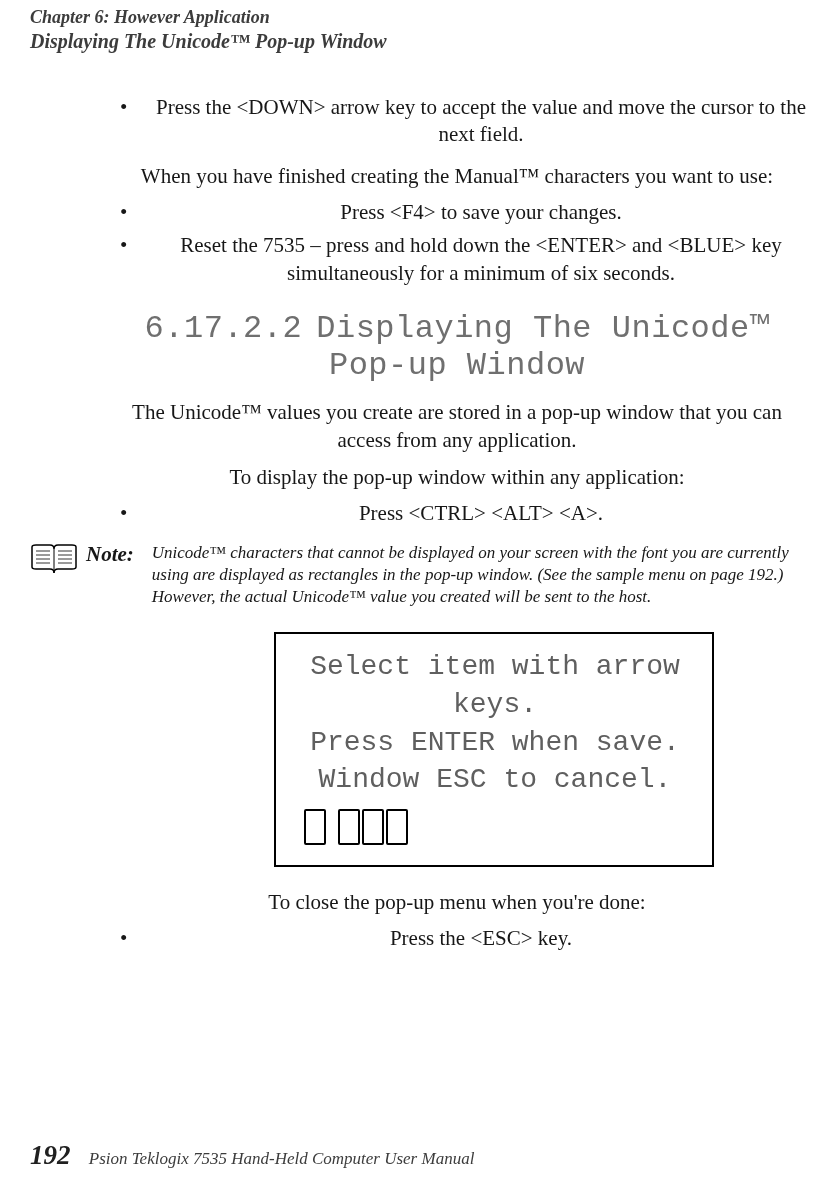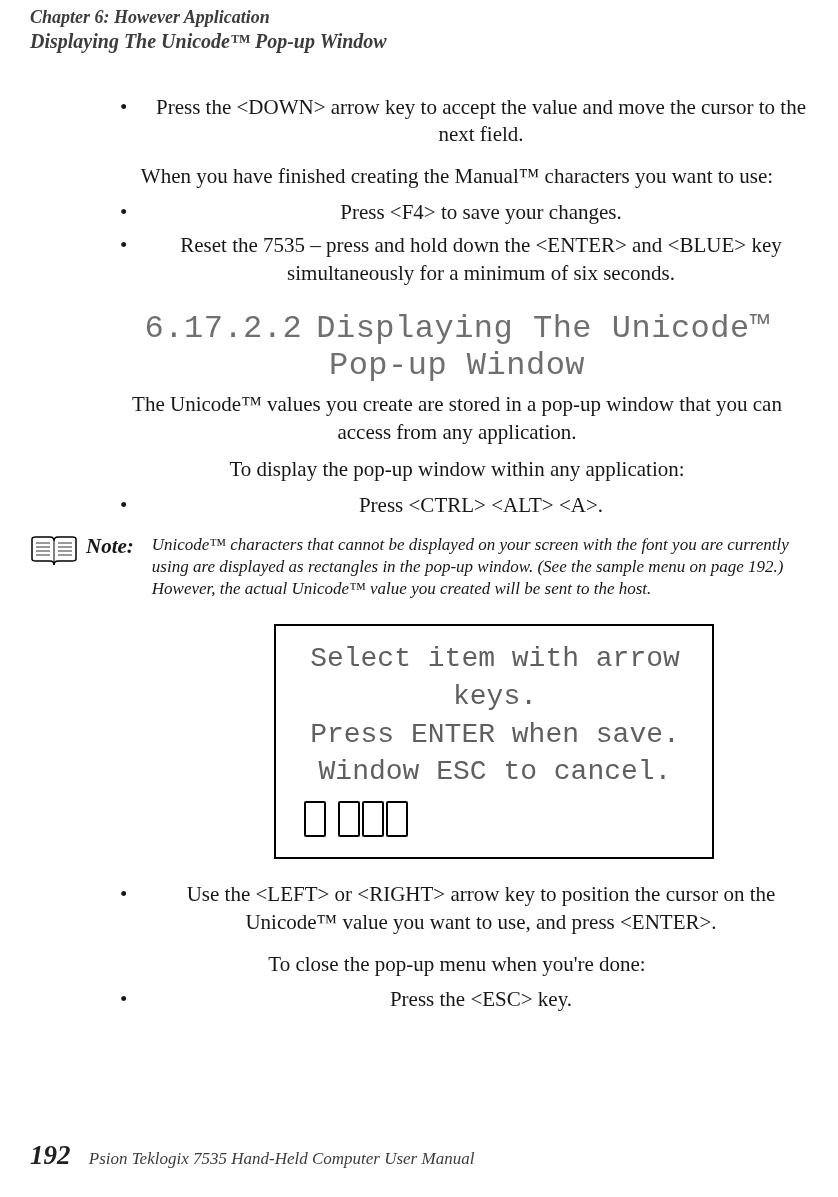--- a/index.html
+++ b/index.html
@@ -154,21 +154,21 @@
 
     <ul class="bullets">
       <li>Press &lt;F4&gt; to save your changes.</li>
       <li>Reset the 7535 – press and hold down the &lt;ENTER&gt; and &lt;BLUE&gt; key simultaneously for a minimum of six seconds.</li>
     </ul>
 
     <div class="section-heading">
       <span class="num">6.17.2.2</span><span>Displaying The Unicode™  Pop-up Window</span>
     </div>
 
-    <div class="para" style="margin-top:7px;">The Unicode™ values you create are stored in a pop-up window that you can access from any application.</div>
+    <div class="para" style="margin-top:15px;">The Unicode™ values you create are stored in a pop-up window that you can access from any application.</div>
 
     <div class="para">To display the pop-up window within any application:</div>
 
     <ul class="bullets">
       <li>Press &lt;CTRL&gt; &lt;ALT&gt; &lt;A&gt;.</li>
     </ul>
   </div>
 
   <div class="note-row">
     <div class="note-icon">
@@ -189,23 +189,20 @@
       <div>Press ENTER when save.</div>
       <div>Window ESC to cancel.</div>
       <div class="rects">
         <span class="first"></span>
         <span></span>
         <span></span>
         <span></span>
       </div>
     </div>
 
-    <ul class="bullets">
-      <li>Use the &lt;LEFT&gt; or &lt;RIGHT&gt; arrow key to position the cursor on the Unicode™ value you want to use, and press &lt;ENTER&gt;.</li>
-    </ul>
 
     <div class="para">To close the pop-up menu when you're done:</div>
 
     <ul class="bullets">
       <li>Press the &lt;ESC&gt; key.</li>
     </ul>
   </div>
 </div>
 
 <div class="footer">

